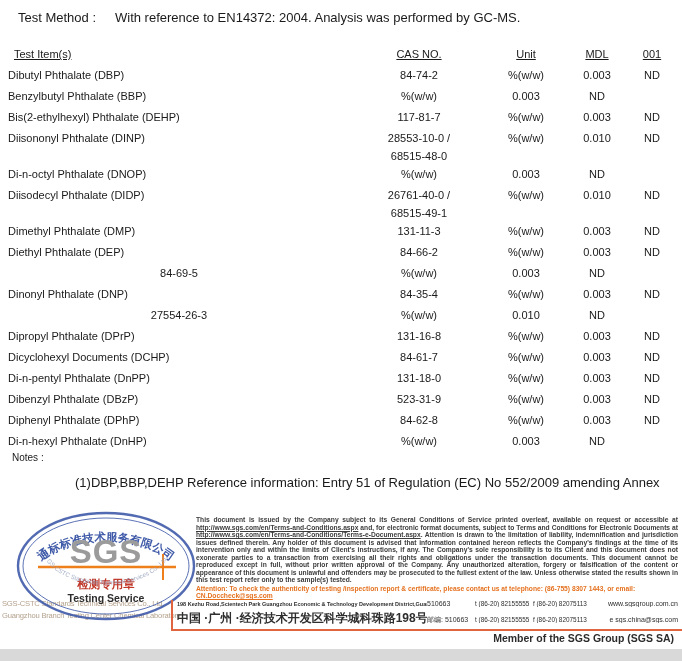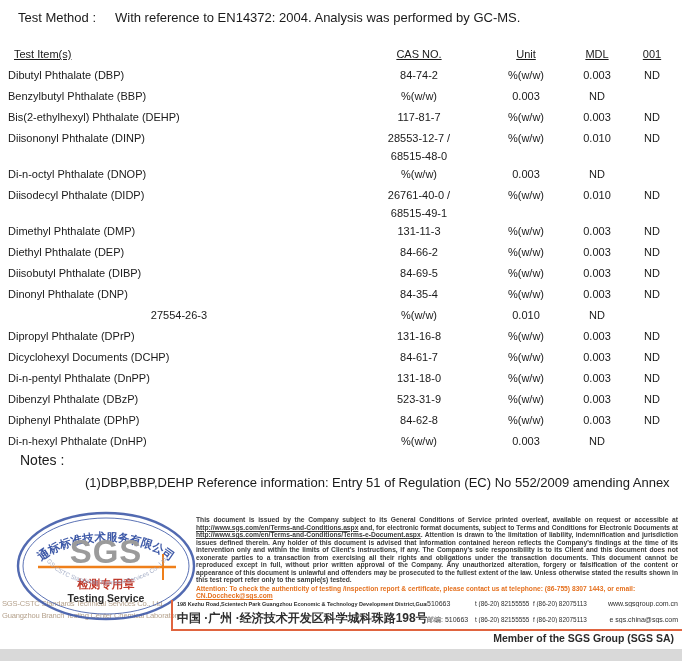--- a/index.html
+++ b/index.html
@@ -14,22 +14,22 @@
   .rtable { position:absolute; left:6px; top:44px; width:672px; font-size:11px; }
   .trow { display:grid; grid-template-columns:346px 134px 80px 62px 48px; align-items:start; }
   .trow > span { line-height:21px; }
   .c-item { padding-left:2px; }
   .thead .c-item { padding-left:8px; }
   .c-cas, .c-unit, .c-mdl, .c-val { text-align:center; }
   .hu { text-decoration:underline; }
   .cas1 { display:block; line-height:21px; }
   .cas2 { display:block; line-height:15px; }
   
-  .notes-label { position:absolute; left:20px; top:452px; font-size:14px; }
-  .note-item  { position:absolute; left:85px; top:475px; font-size:13px; white-space:nowrap; }
+  .notes-label { position:absolute; left:12px; top:452px; font-size:10px; }
+  .note-item  { position:absolute; left:75px; top:475px; font-size:13px; white-space:nowrap; }
   
   .company-lines { position:absolute; left:2px; top:598px; width:180px; color:#b5a28d; font-size:7.6px; line-height:12px; white-space:nowrap; letter-spacing:-0.2px; }
   .stamp { position:absolute; left:14px; top:510px; pointer-events:none; }
   
   .legal-wrap { position:absolute; left:196px; top:516px; width:482px; }
   .legal { font-size:6.7px; line-height:7.5px; font-weight:700; color:#3c3c3c; text-align:justify; }
   .attention { font-size:6.7px; line-height:7.5px; font-weight:700; color:#e5711f; margin-top:1px; }
   
   .vline { position:absolute; left:171px; top:600px; width:2px; height:30px; background:#e0643f; }
   .hline { position:absolute; left:171px; top:629px; width:511px; height:2px; background:#e0643f; }
@@ -83,21 +83,21 @@
       <span class="c-cas">
             <span class="cas1">117-81-7</span>
           </span>
       <span class="c-unit">%(w/w)</span>
       <span class="c-mdl">0.003</span>
       <span class="c-val">ND</span>
     </div>
         <div class="trow">
       <span class="c-item">Diisononyl Phthalate (DINP)</span>
       <span class="c-cas">
-            <span class="cas1">28553-12-7 /</span>
+            <span class="cas1">28553-10-0 /</span>
             <span class="cas2">68515-48-0</span>
           </span>
       <span class="c-unit">%(w/w)</span>
       <span class="c-mdl">0.010</span>
       <span class="c-val">ND</span>
     </div>
         <div class="trow">
       <span class="c-item">Di-n-octyl Phthalate (DNOP)</span>
       <span class="c-unit">%(w/w)</span>
       <span class="c-mdl">0.003</span>
@@ -125,21 +125,20 @@
         <div class="trow">
       <span class="c-item">Diethyl Phthalate (DEP)</span>
       <span class="c-cas">
             <span class="cas1">84-66-2</span>
           </span>
       <span class="c-unit">%(w/w)</span>
       <span class="c-mdl">0.003</span>
       <span class="c-val">ND</span>
     </div>
         <div class="trow">
-      <span class="c-item">Diisobutyl Phthalate (DIBP)</span>
       <span class="c-cas">
             <span class="cas1">84-69-5</span>
           </span>
       <span class="c-unit">%(w/w)</span>
       <span class="c-mdl">0.003</span>
       <span class="c-val">ND</span>
     </div>
         <div class="trow">
       <span class="c-item">Dinonyl Phthalate (DNP)</span>
       <span class="c-cas">

